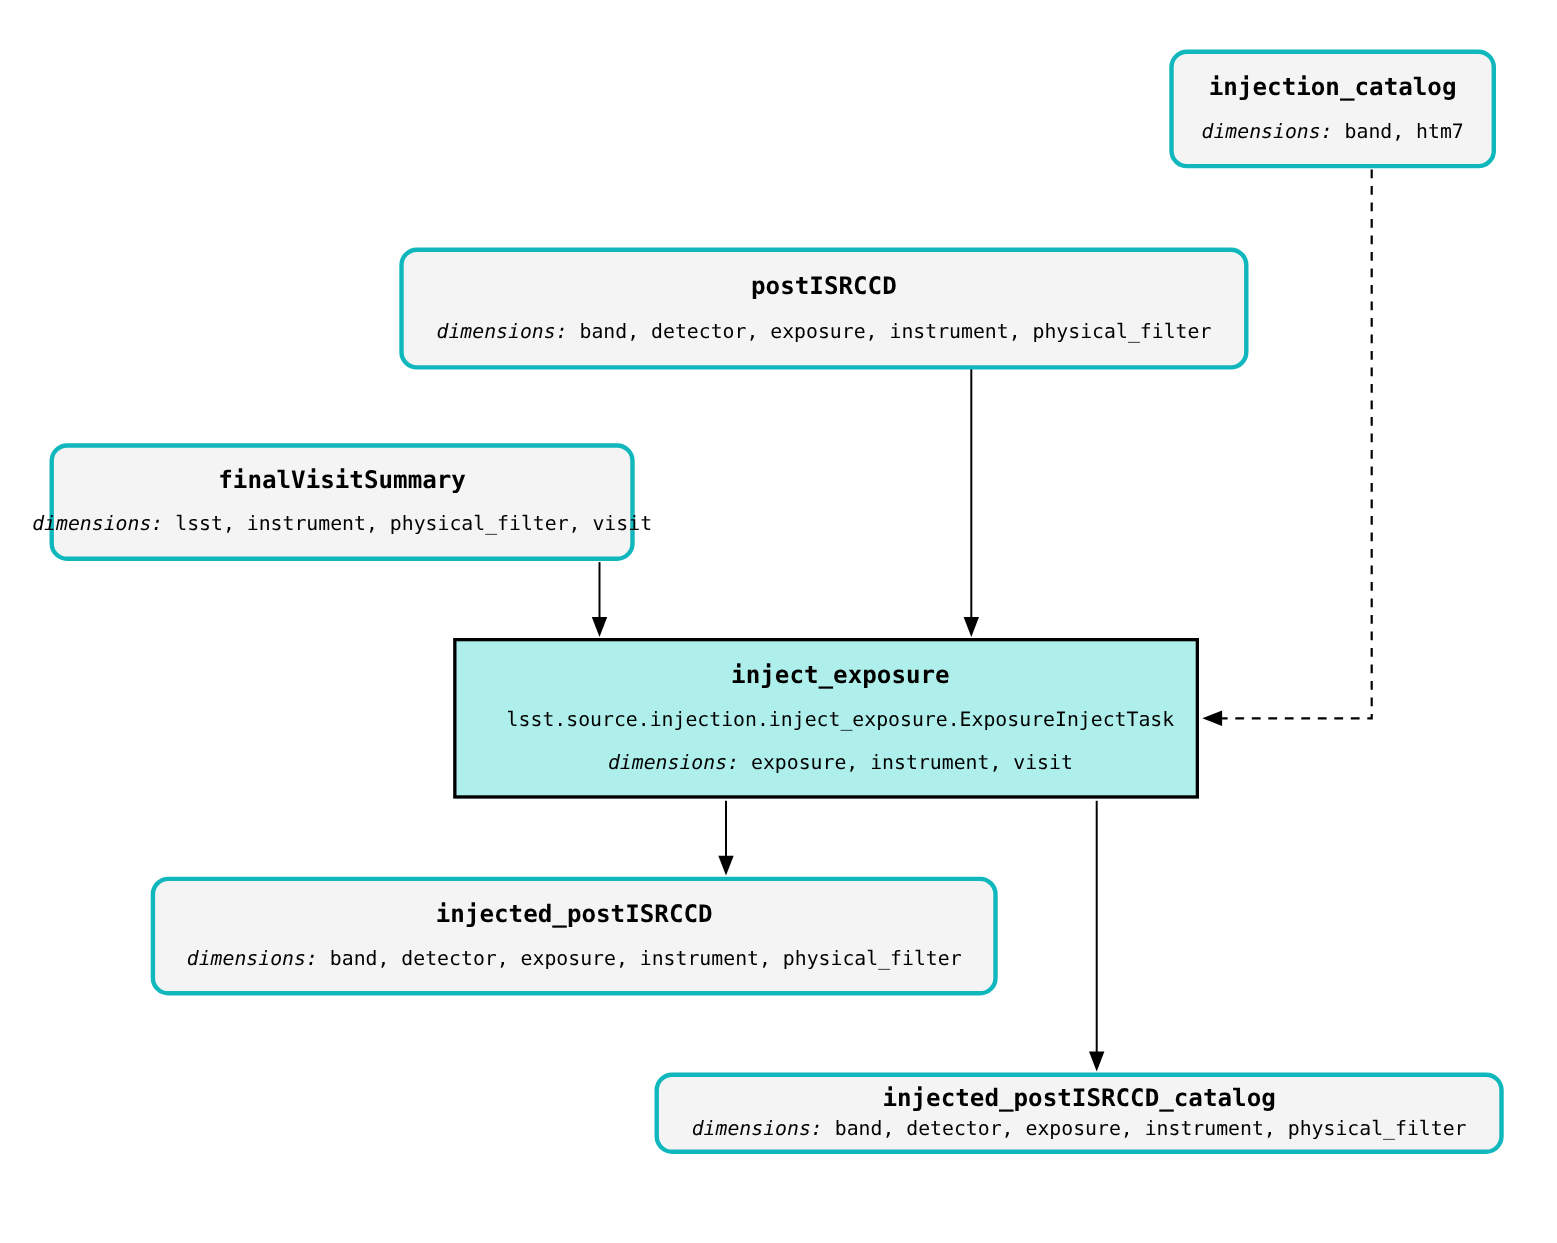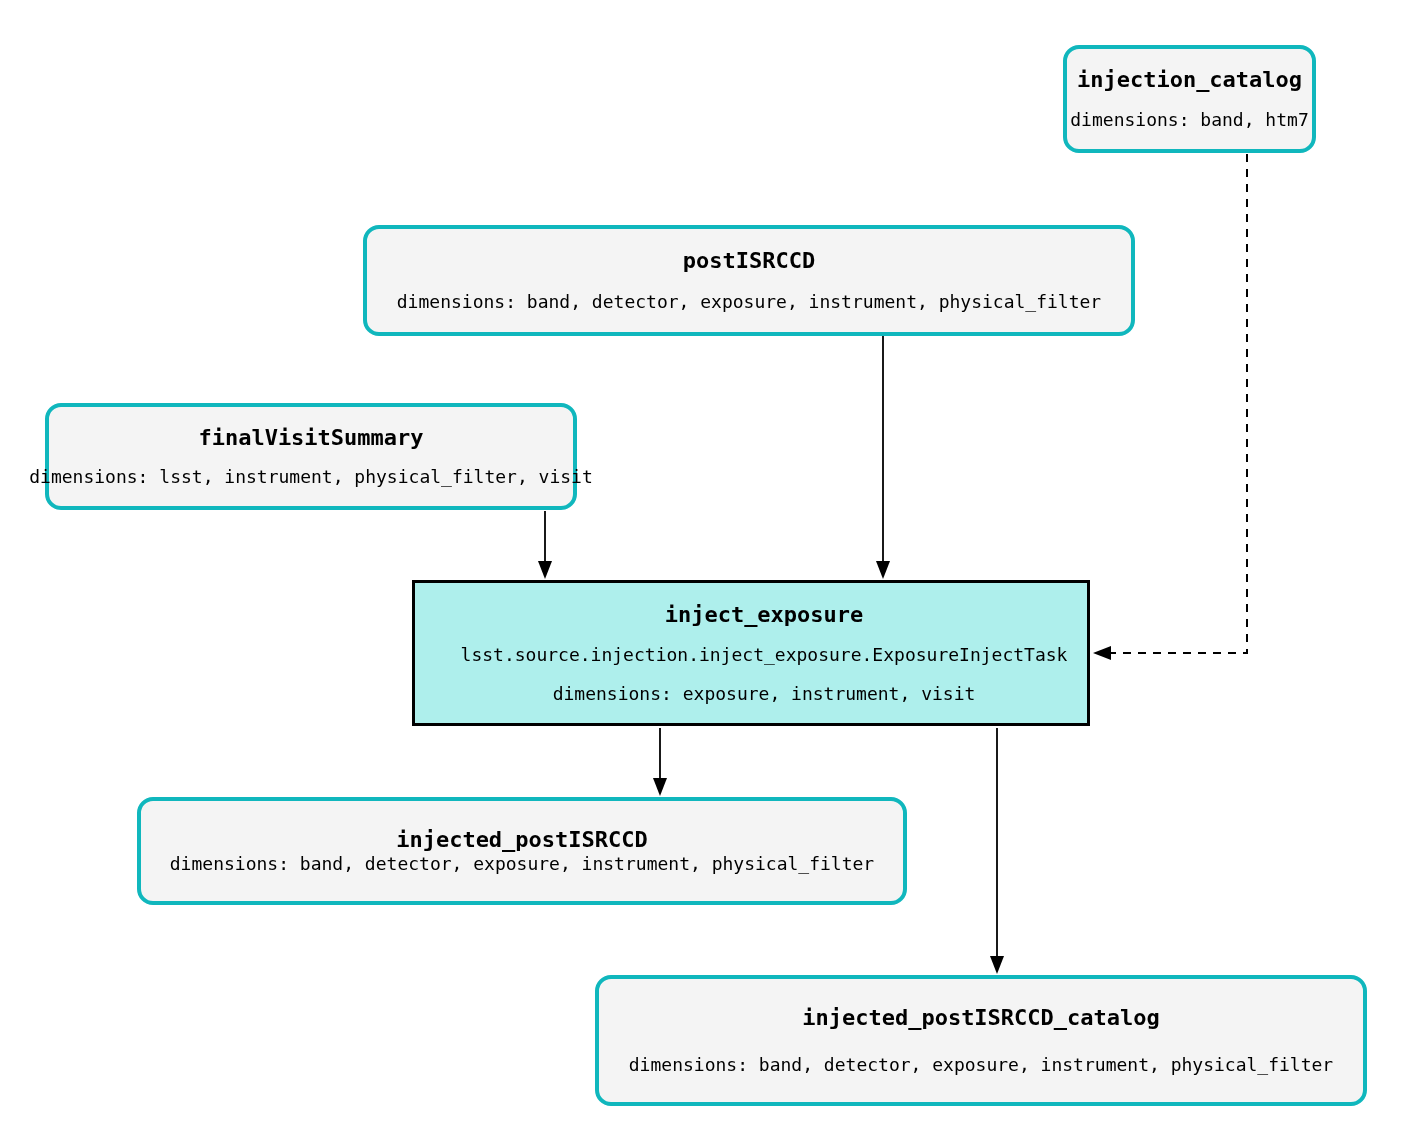--- a/index.html
+++ b/index.html
@@ -49,28 +49,28 @@
     font-weight: bold;
     font-size: 22px;
     line-height: 26px;
     white-space: nowrap;
   }
   .node-line {
     font-size: 18px;
     line-height: 22px;
     white-space: nowrap;
   }
-  .dims-label { }
+  .dims-label { font-style: italic; }
   
-  #n-injection-catalog          { left: 1063px; top:   45px; width: 253px; height: 108px; }
+  #n-injection-catalog          { left: 1063px; top:   45px; width: 297px; height: 108px; }
   #n-postisrccd                 { left:  363px; top:  225px; width: 772px; height: 111px; }
   #n-finalvisitsummary          { left:   45px; top:  403px; width: 532px; height: 107px; }
   #n-inject-exposure            { left:  412px; top:  580px; width: 678px; height: 146px; padding-left: 36px; }
-  #n-injected-postisrccd        { left:  137px; top:  797px; width: 770px; height: 108px; justify-content: center; }
-  #n-injected-postisrccd-catalog{ left:  595px; top:  975px; width: 772px; height: 131px; }
+  #n-injected-postisrccd        { left:  137px; top:  797px; width: 770px; height: 108px; }
+  #n-injected-postisrccd-catalog{ left:  595px; top:  975px; width: 772px; height: 74px; }
 
   svg.edges {
     position: absolute;
     left: 0; top: 0;
     pointer-events: none;
   }
   .edge-line {
     stroke: var(--edge);
     stroke-width: 1.8;
     fill: none;

